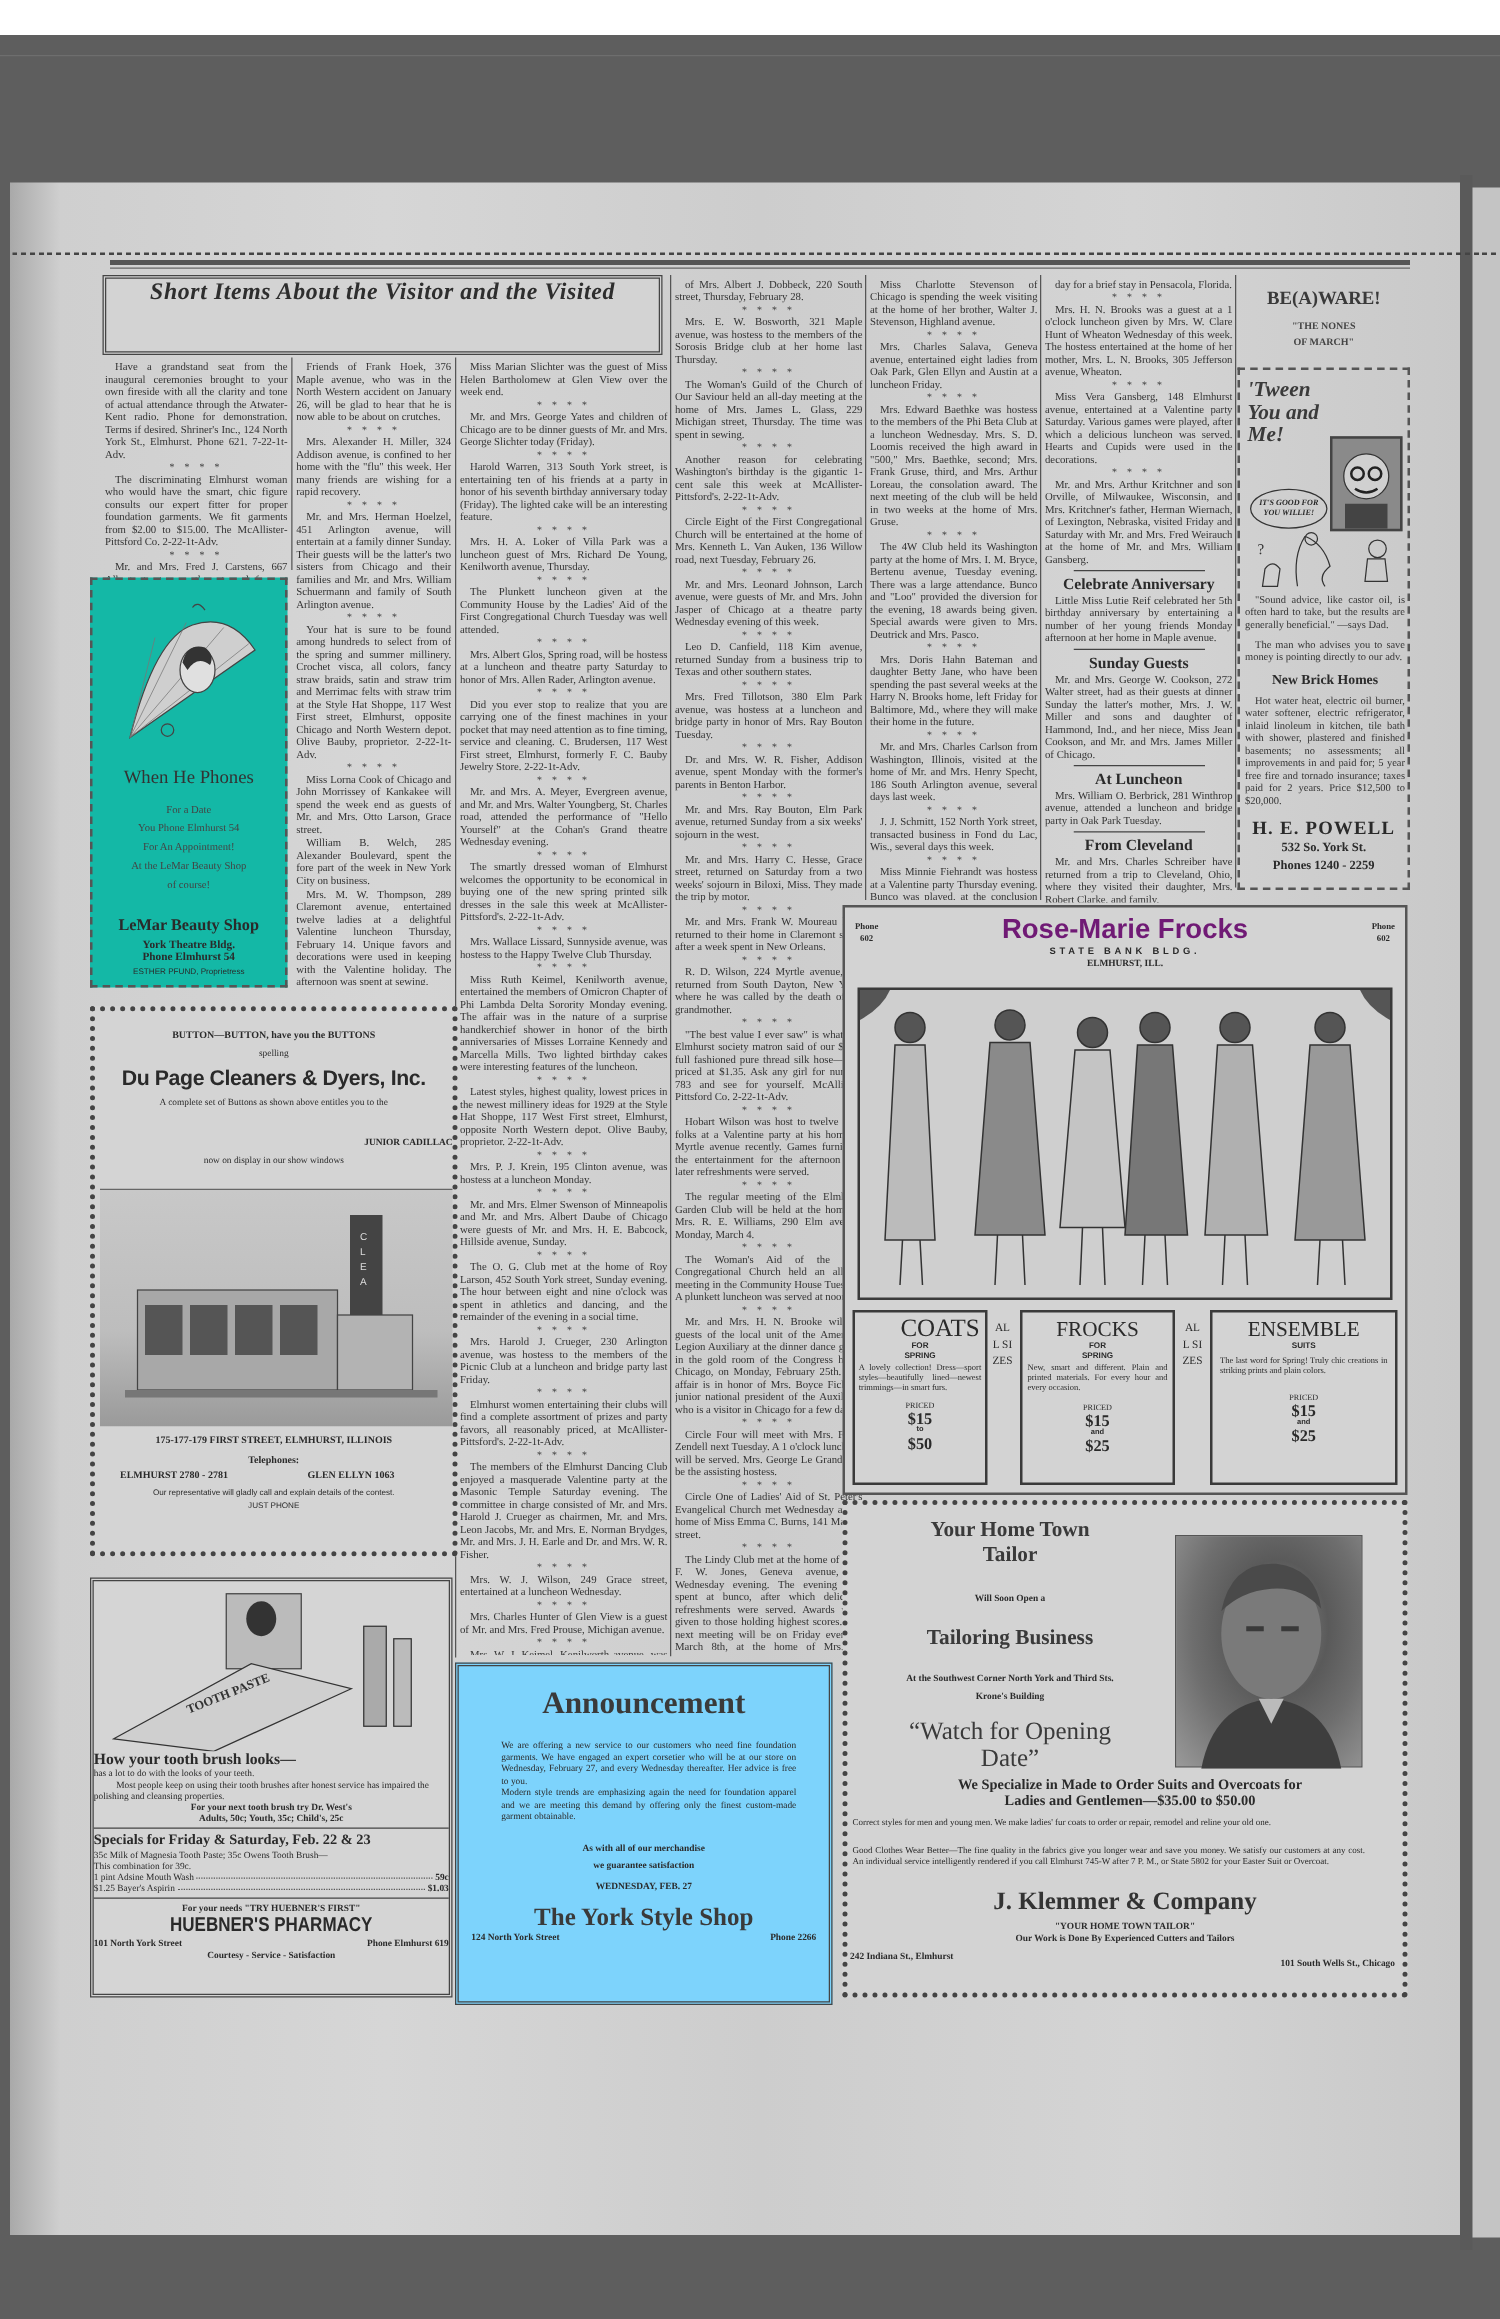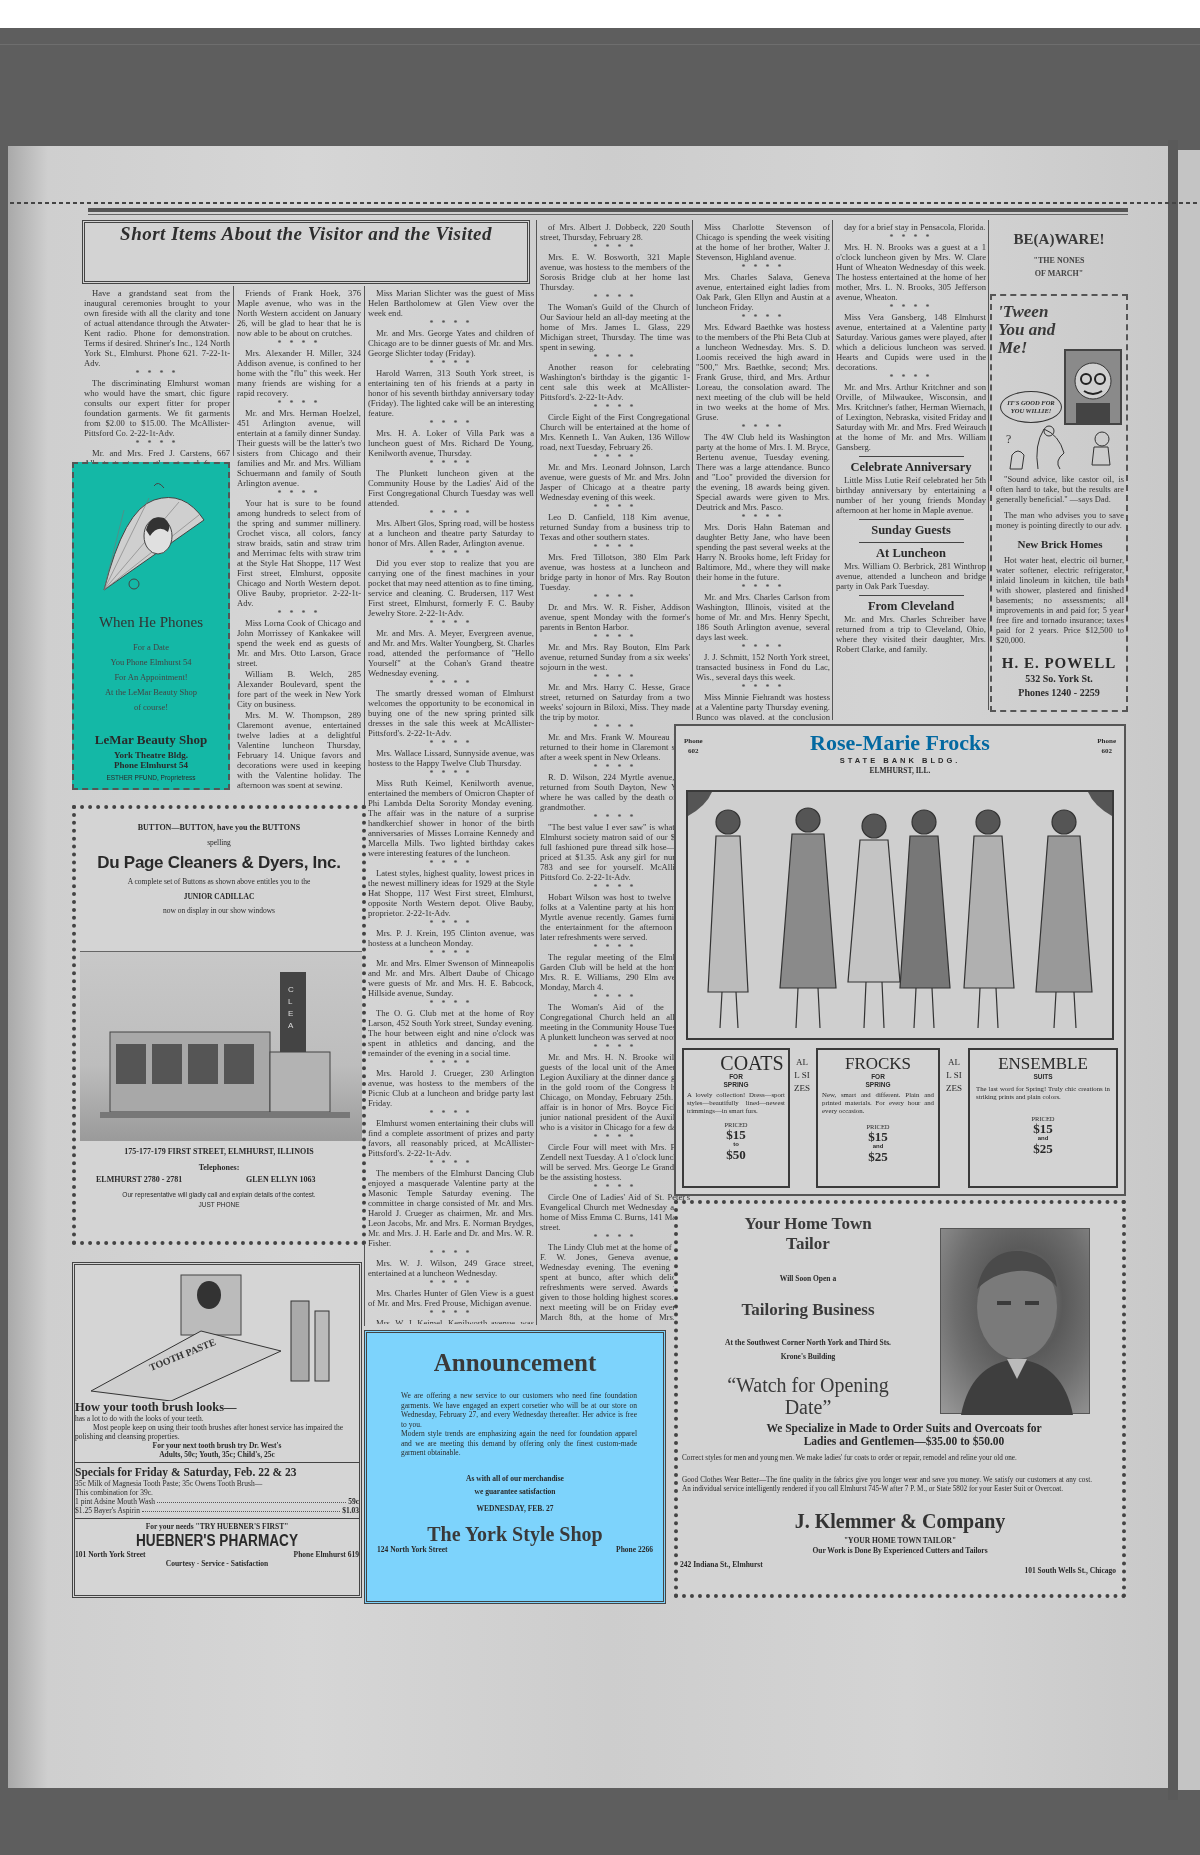--- a/index.html
+++ b/index.html
@@ -189,20 +189,21 @@
   <p>Mrs. H. N. Brooks was a guest at a 1 o'clock luncheon given by Mrs. W. Clare Hunt of Wheaton Wednesday of this week. The hostess entertained at the home of her mother, Mrs. L. N. Brooks, 305 Jefferson avenue, Wheaton.</p>
   <div class="stars">* * * *</div>
   <p>Miss Vera Gansberg, 148 Elmhurst avenue, entertained at a Valentine party Saturday. Various games were played, after which a delicious luncheon was served. Hearts and Cupids were used in the decorations.</p>
   <div class="stars">* * * *</div>
   <p>Mr. and Mrs. Arthur Kritchner and son Orville, of Milwaukee, Wisconsin, and Mrs. Kritchner's father, Herman Wiernach, of Lexington, Nebraska, visited Friday and Saturday with Mr. and Mrs. Fred Weirauch at the home of Mr. and Mrs. William Gansberg.</p>
   <div class="hr-short"></div>
   <div class="headline">Celebrate Anniversary</div>
   <p>Little Miss Lutie Reif celebrated her 5th birthday anniversary by entertaining a number of her young friends Monday afternoon at her home in Maple avenue.</p>
   <div class="hr-short"></div>
   <div class="headline">Sunday Guests</div>
+  <p>Mr. and Mrs. George W. Cookson, 272 Walter street, had as their guests at dinner Sunday the latter's mother, Mrs. J. W. Miller and sons and daughter of Hammond, Ind., and her niece, Miss Jean Cookson, and Mr. and Mrs. James Miller of Chicago.</p>
   <div class="hr-short"></div>
   <div class="headline">At Luncheon</div>
   <p>Mrs. William O. Berbrick, 281 Winthrop avenue, attended a luncheon and bridge party in Oak Park Tuesday.</p>
   <div class="hr-short"></div>
   <div class="headline">From Cleveland</div>
   <p>Mr. and Mrs. Charles Schreiber have returned from a trip to Cleveland, Ohio, where they visited their daughter, Mrs. Robert Clarke, and family.</p>
 
 </div>
 
 <div class="abs center" style="left:992px;top:222px;width:134px;height:64px;">
@@ -265,21 +266,21 @@
   <div class="center bold" style="position:absolute;left:0;top:286px;width:154px;font-size:9px;line-height:10px;">York Theatre Bldg.</div>
   <div class="center bold" style="position:absolute;left:0;top:296px;width:154px;font-size:9px;line-height:10px;">Phone Elmhurst 54</div>
   <div class="center sans" style="position:absolute;left:0;top:310px;width:154px;font-size:6.5px;">ESTHER PFUND, Proprietress</div>
 </div>
 
 <div class="abs" style="left:72px;top:805px;width:294px;height:440px;border:4px solid #444;border-style:dotted;background:#d4d4d4;">
   <div class="center bold" style="margin-top:14px;font-size:8px;">BUTTON—BUTTON, have you the BUTTONS</div>
   <div class="center" style="margin-top:6px;font-size:7.5px;">spelling</div>
   <div class="center bold" style="margin-top:6px;font-size:17px;font-family:'Liberation Sans',sans-serif;letter-spacing:-0.3px;">Du Page Cleaners &amp; Dyers, Inc.</div>
   <div class="center" style="margin-top:4px;font-size:7.5px;">A complete set of Buttons as shown above entitles you to the</div>
-  <div class="center bold" style="margin-top:6px;font-size:7.5px;">JUNIOR CADILLAC</div>
+  <div class="center bold" style="margin-top:23px;font-size:7.5px;text-align:right;">JUNIOR CADILLAC</div>
   <div class="center" style="margin-top:5px;font-size:7.5px;">now on display in our show windows</div>
   <div style="position:absolute;left:4px;top:142px;width:282px;height:190px;background:linear-gradient(180deg,#c8c8c8 0%,#bdbdbd 60%,#9a9a9a 100%);border-top:1px solid #666;">
     <svg width="282" height="190" viewBox="0 0 282 190">
       <rect x="30" y="80" width="160" height="80" fill="#a8a8a8" stroke="#444"></rect>
       <rect x="36" y="92" width="30" height="40" fill="#555"></rect>
       <rect x="72" y="92" width="30" height="40" fill="#555"></rect>
       <rect x="108" y="92" width="30" height="40" fill="#555"></rect>
       <rect x="144" y="92" width="30" height="40" fill="#555"></rect>
       <rect x="190" y="100" width="60" height="60" fill="#b3b3b3" stroke="#444"></rect>
       <rect x="200" y="20" width="26" height="80" fill="#444"></rect>
@@ -356,21 +357,21 @@
 
 <div class="abs" style="left:674px;top:724px;width:452px;height:472px;background:#d3d3d3;border:2px solid #555;">
   <div class="center bold" style="position:absolute;left:8px;top:10px;font-size:7px;line-height:10px;">
     <div>Phone</div>
     <div>602</div>
   </div>
   <div class="center bold" style="position:absolute;right:8px;top:10px;font-size:7px;line-height:10px;">
     <div>Phone</div>
     <div>602</div>
   </div>
-  <div class="center bold" style="margin-top:4px;font-size:22px;line-height:26px;font-family:Liberation Serif, serif;color:#0369a1;">Rose-Marie Frocks</div>
+  <div class="center bold" style="margin-top:4px;font-size:22px;line-height:26px;font-family:Liberation Sans, sans-serif;color:#701a75;">Rose-Marie Frocks</div>
   <div class="center bold sans" style="font-size:7.5px;letter-spacing:3px;line-height:10px;">STATE BANK BLDG.</div>
   <div class="center bold" style="font-size:7.5px;line-height:10px;">ELMHURST, ILL.</div>
   <div style="position:absolute;left:10px;top:64px;width:428px;height:250px;border:2px solid #3a3a3a;background:#cfcfcf;">
     <svg width="424" height="246" viewBox="0 0 424 246">
       <path d="M0 0 L24 0 Q18 14 0 24 Z" fill="#555"></path>
       <path d="M424 0 L400 0 Q406 14 424 24 Z" fill="#555"></path>
       <g fill="none" stroke="#333" stroke-width="1.2">
         <circle cx="40" cy="30" r="12" fill="#555"></circle>
           <path d="M28 44 L20 200 L60 200 L52 44 Z" fill="#bbb"></path>
           <path d="M34 200 L32 236 M48 200 L50 236"></path>

